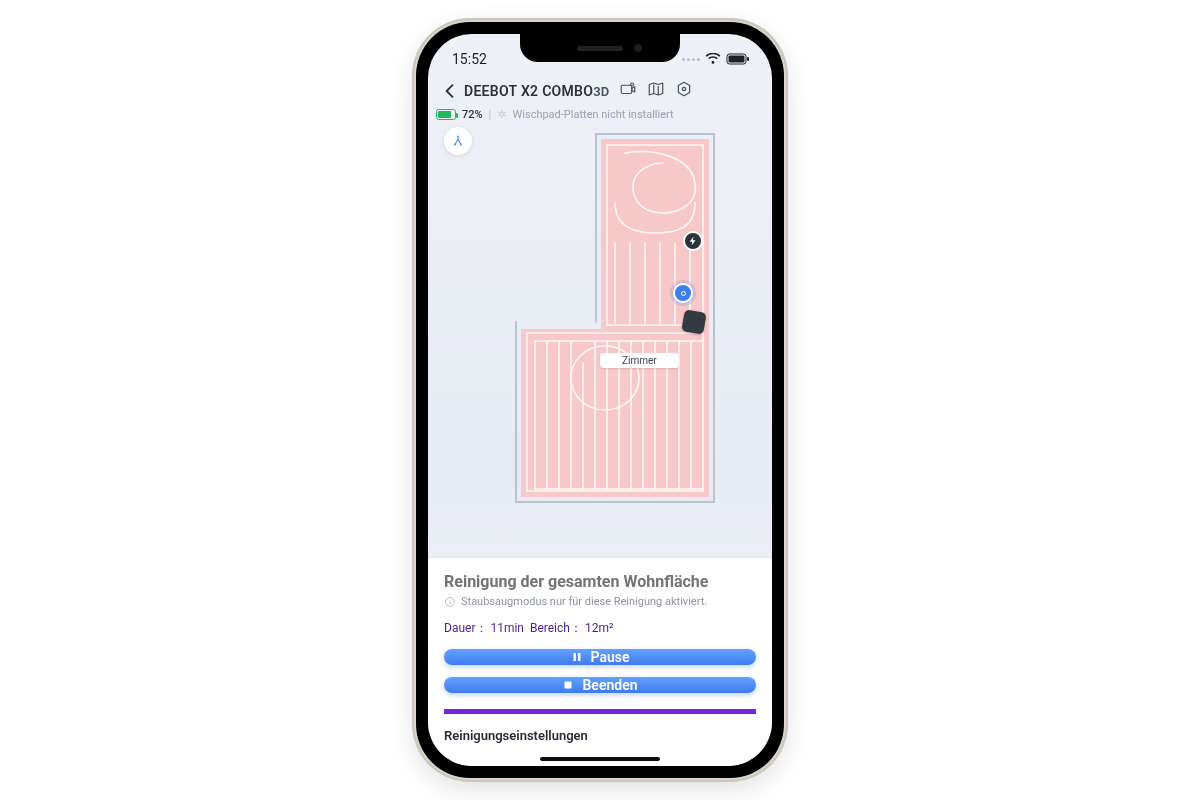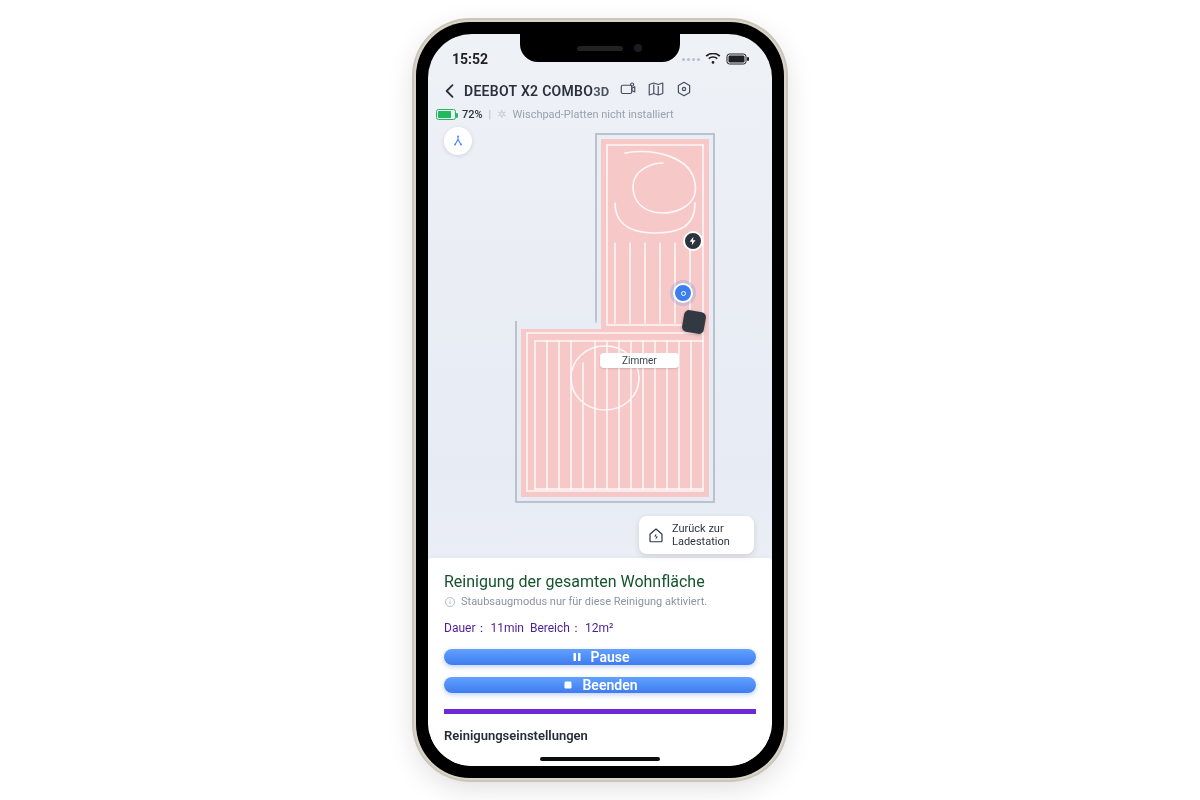--- a/index.html
+++ b/index.html
@@ -36,21 +36,21 @@
     width:46px; height:5px; border-radius:3px; background:#222;
   }
   .notch::after {
     content:""; position:absolute; left:calc(50% + 34px); top:10px;
     width:8px; height:8px; border-radius:50%; background:#1a1d23;
   }
   
   .statusbar {
     height: 40px; padding: 10px 22px 0 24px;
     display:flex; justify-content:space-between; align-items:center;
-    font-size:14px; font-weight:700; color:#1d1f24;
+    font-size:14px; font-weight:400; color:#1d1f24;
   }
   .status-right { display:flex; align-items:center; gap:5px; }
   .sig-dots { display:flex; gap:2px; align-items:flex-end; }
   .sig-dots span { width:3px; height:3px; border-radius:50%; background:#b8bfcf; }
   .wifi-icon svg, .batt-icon svg { display:block; }
   
   .app-header {
     padding: 6px 16px 0 12px;
     display:flex; align-items:center; justify-content:flex-start;
   }
@@ -126,21 +126,21 @@
     box-shadow:0 2px 6px rgba(0,0,0,.12);
   }
   .return-chip svg{flex:none;}
   
   .panel {
     background:#fff;
     border-top-left-radius:4px; border-top-right-radius:4px;
     padding:14px 16px 0 16px;
     box-shadow: 0 -1px 4px rgba(0,0,0,.04);
   }
-  .panel-title { font-size:16px; font-weight:400; color:#14532d; }
+  .panel-title { font-size:16px; font-weight:700; color:#737373; }
   .panel-sub { display:flex; align-items:center; gap:5px; margin-top:4px; font-size:11px; color:#8c93a2;}
   .panel-sub svg{color:#a6acb9;}
   .stats { margin-top:12px; font-size:12px; color:#4c1d95; }
   .stats .lbl::after{content:"\FF1A";} 
   .btn-row { display:flex; gap:12px; margin-top:12px;flex-direction:column; }
   .btn {
     flex:1; height:42px; border:none; border-radius:9px;
     background:linear-gradient(180deg,#62a1ff,#3e7cf0);
     color:#fff; font-size:14px; font-weight:600;
     display:flex; align-items:center; justify-content:center; gap:8px;
@@ -260,27 +260,20 @@
           <svg width="10" height="10" viewBox="0 0 24 24">
               <path fill="currentColor" d="M13 2L4 14h6l-1 8 9-12h-6z"></path>
             </svg>
         </span>
         <span class="robot-icon">
             <span class="dot"></span>
           </span>
         <span class="robot-plate"></span>
       </div>
 
-      <div class="return-chip">
-        <svg width="18" height="18" viewBox="0 0 24 24">
-            <path d="M4 11l8-7 8 7v9a1 1 0 01-1 1H5a1 1 0 01-1-1z" fill="none" stroke="#2e3540" stroke-width="1.6" stroke-linejoin="round"></path>
-            <path d="M12.5 10l-3 4h2.5l-.5 4 3-4H12z" fill="#2e3540"></path>
-          </svg>
-        <span style="max-width:72px;">Zurück zur Ladestation</span>
-      </div>
     </div>
 
     <div class="panel">
       <div class="panel-title">Reinigung der gesamten Wohnfläche</div>
       <div class="panel-sub">
         <svg width="12" height="12" viewBox="0 0 24 24">
             <circle cx="12" cy="12" r="9" fill="none" stroke="currentColor" stroke-width="1.6"></circle>
             <circle cx="12" cy="8" r="1.1" fill="currentColor"></circle>
             <rect x="11.1" y="10.5" width="1.8" height="6" rx=".9" fill="currentColor"></rect>
           </svg>

